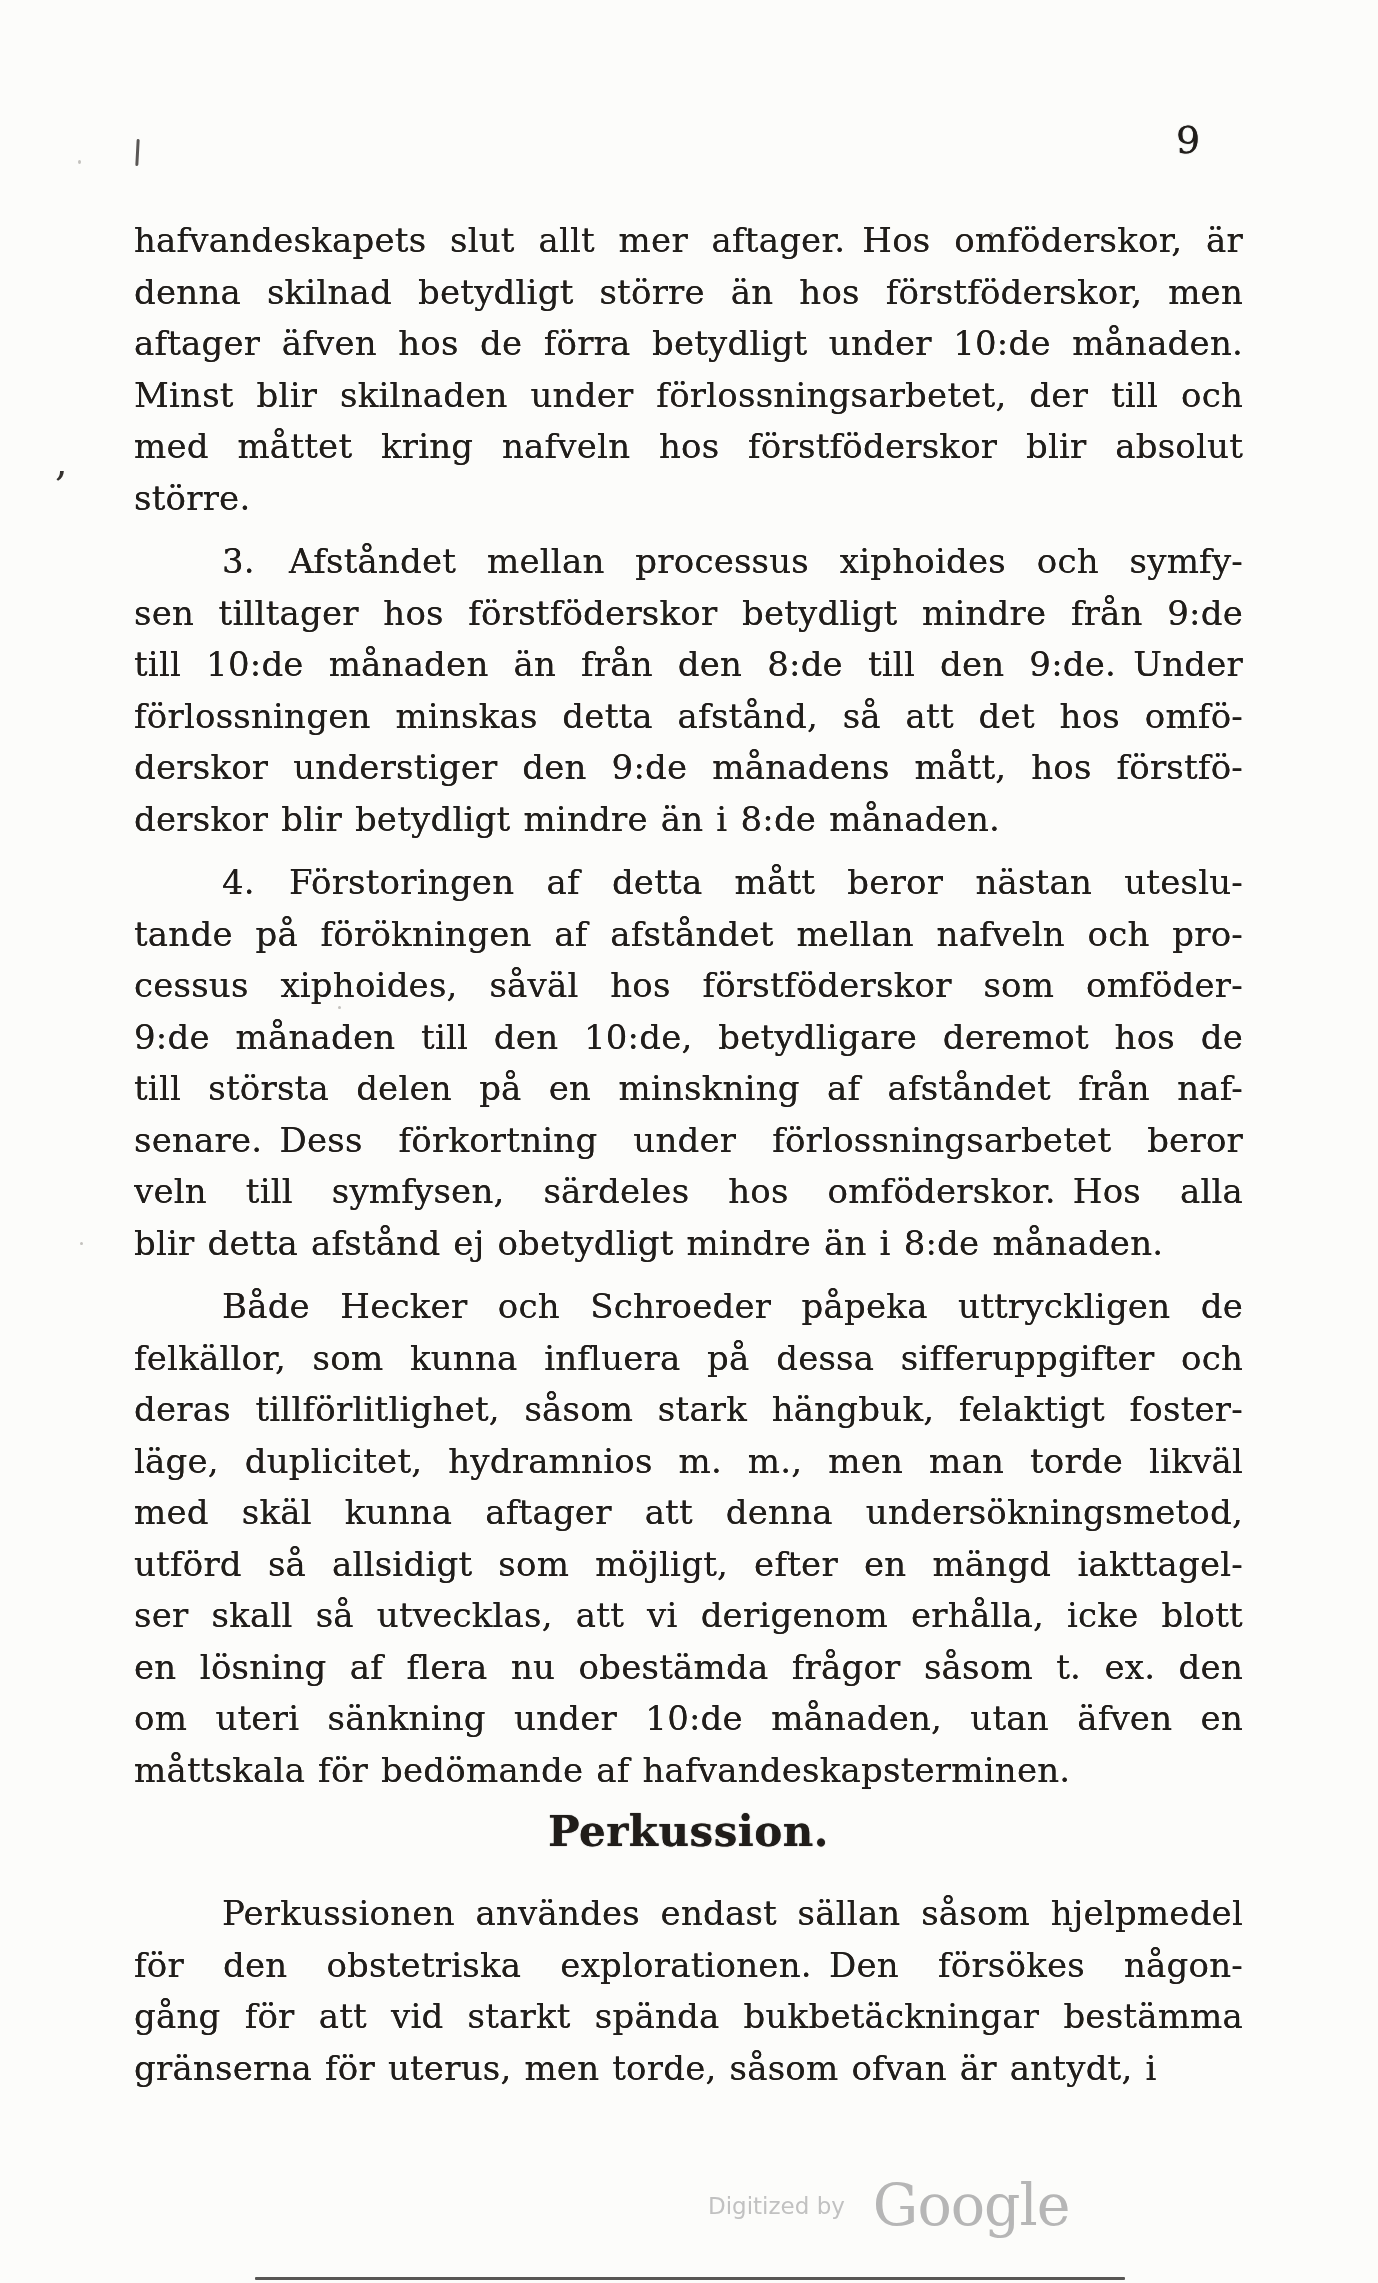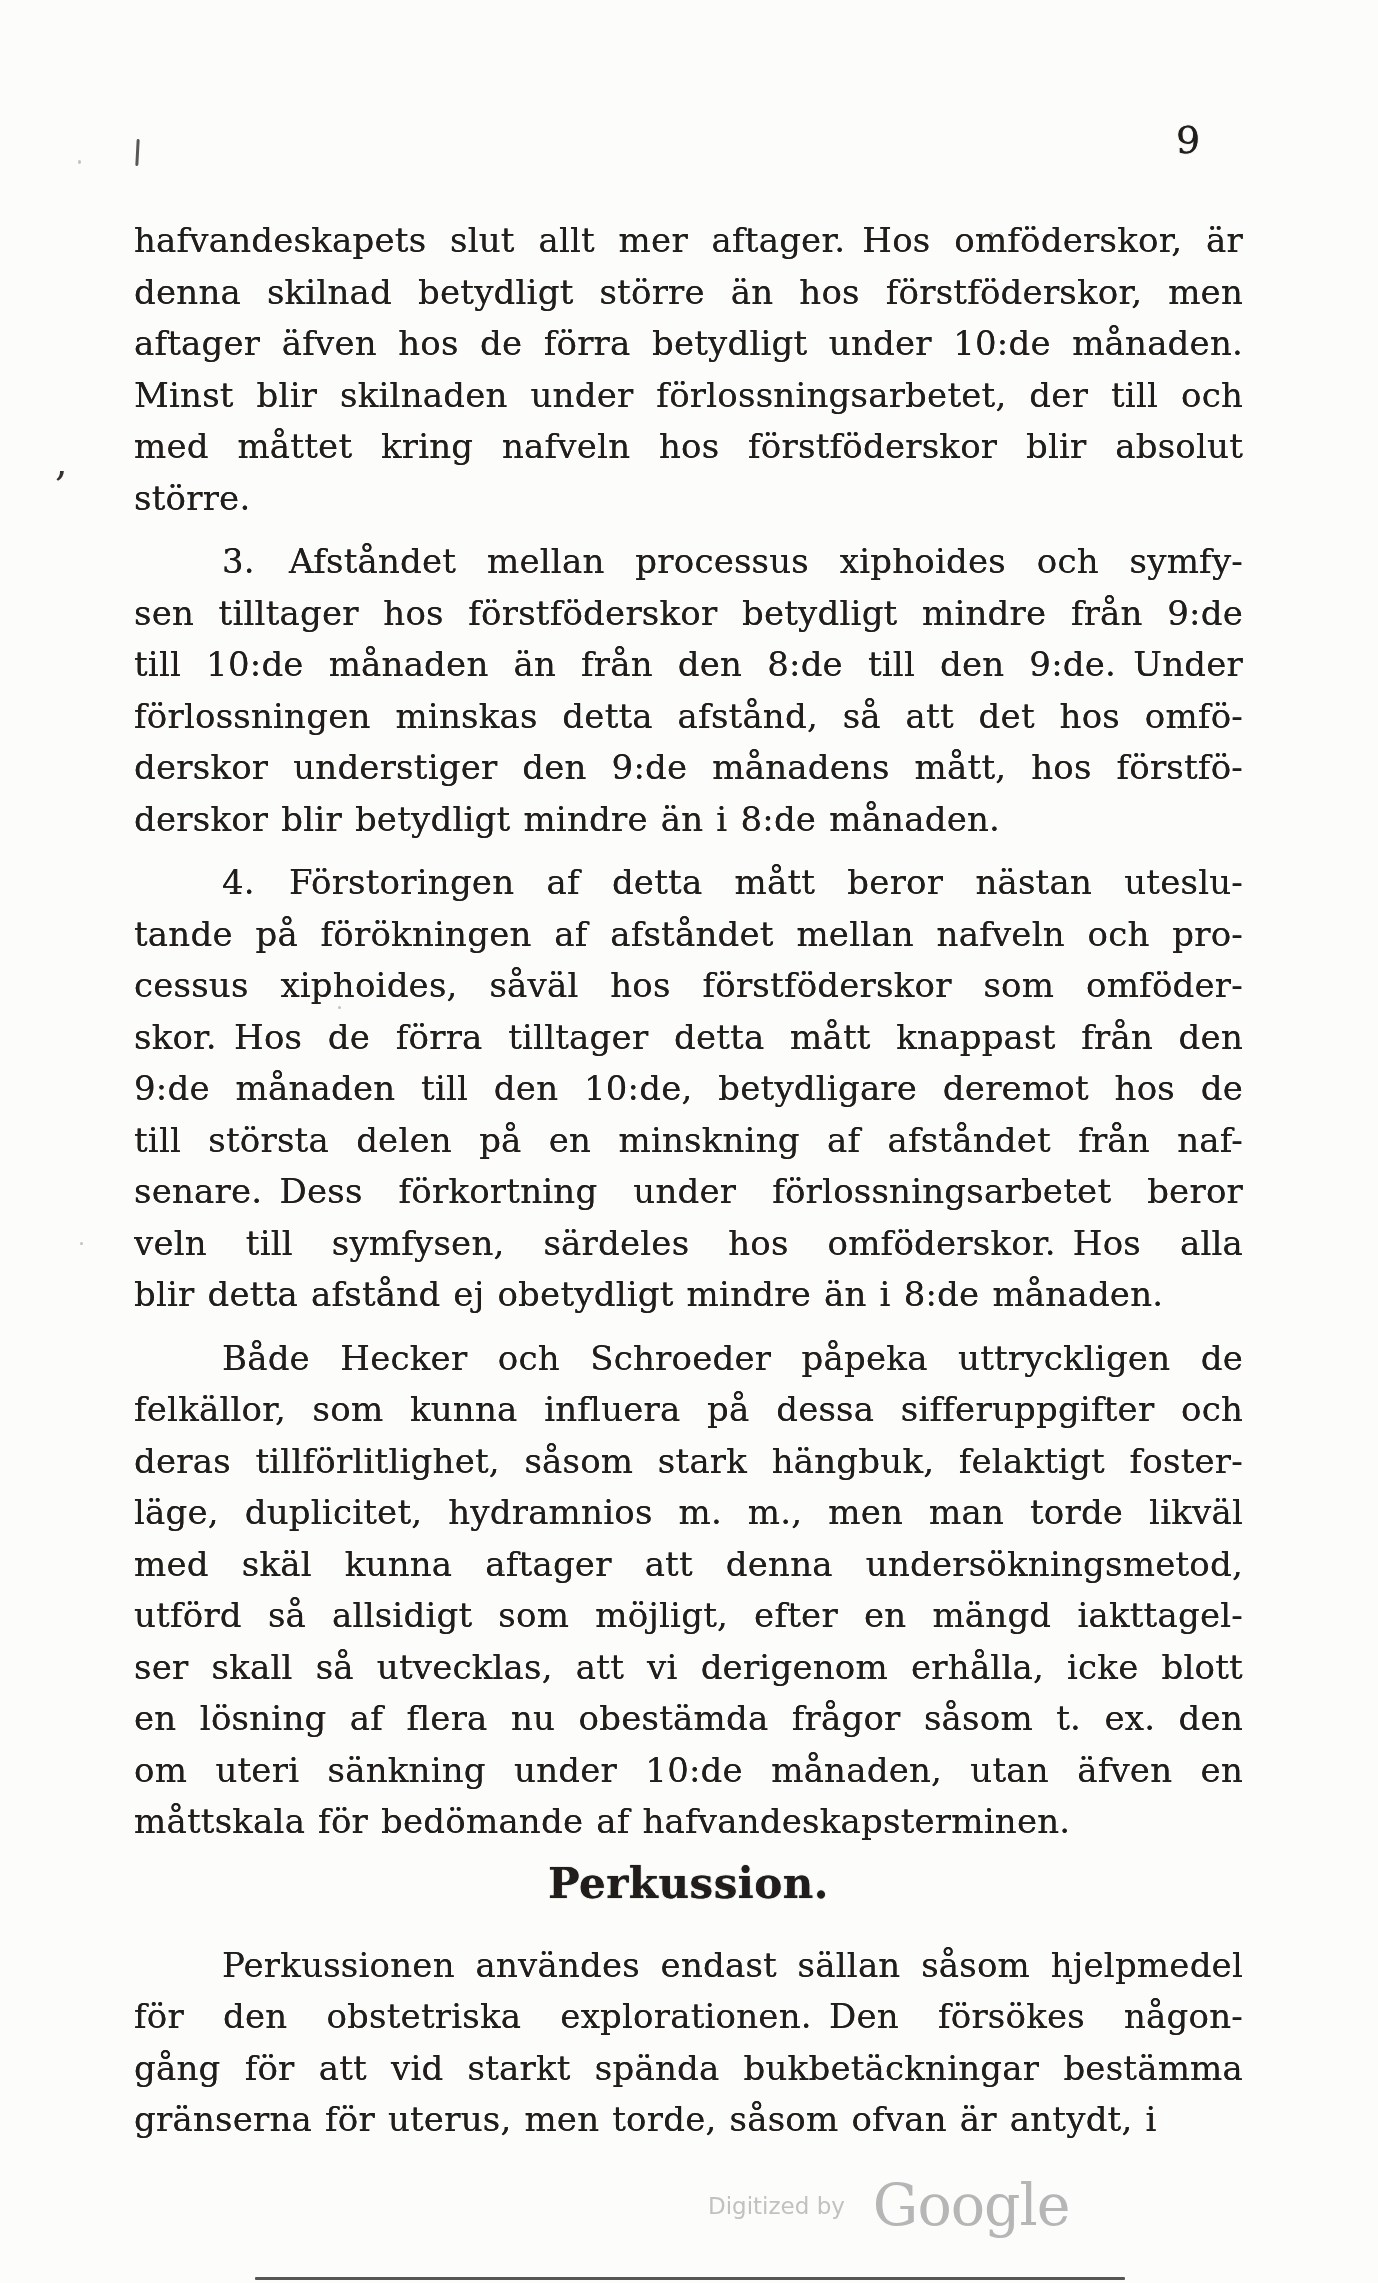--- a/index.html
+++ b/index.html
@@ -85,21 +85,20 @@
         <div class="line">sen tilltager hos förstföderskor betydligt mindre från 9:de</div>
         <div class="line">till 10:de månaden än från den 8:de till den 9:de. Under</div>
         <div class="line">förlossningen minskas detta afstånd, så att det hos omfö-</div>
         <div class="line">derskor understiger den 9:de månadens mått, hos förstfö-</div>
         <div class="line last">derskor blir betydligt mindre än i 8:de månaden.</div>
       </div>
       <div class="paragraph">
         <div class="line indent">4. Förstoringen af detta mått beror nästan uteslu-</div>
         <div class="line">tande på förökningen af afståndet mellan nafveln och pro-</div>
         <div class="line">cessus xiphoides, såväl hos förstföderskor som omföder-</div>
-        <div class="line">skor. Hos de förra tilltager detta mått knappast från den</div>
         <div class="line">9:de månaden till den 10:de, betydligare deremot hos de</div>
         <div class="line">till största delen på en minskning af afståndet från naf-</div>
         <div class="line">senare. Dess förkortning under förlossningsarbetet beror</div>
         <div class="line">veln till symfysen, särdeles hos omföderskor. Hos alla</div>
         <div class="line last">blir detta afstånd ej obetydligt mindre än i 8:de månaden.</div>
       </div>
       <div class="paragraph">
         <div class="line indent">Både Hecker och Schroeder påpeka uttryckligen de</div>
         <div class="line">felkällor, som kunna influera på dessa sifferuppgifter och</div>
         <div class="line">deras tillförlitlighet, såsom stark hängbuk, felaktigt foster-</div>

